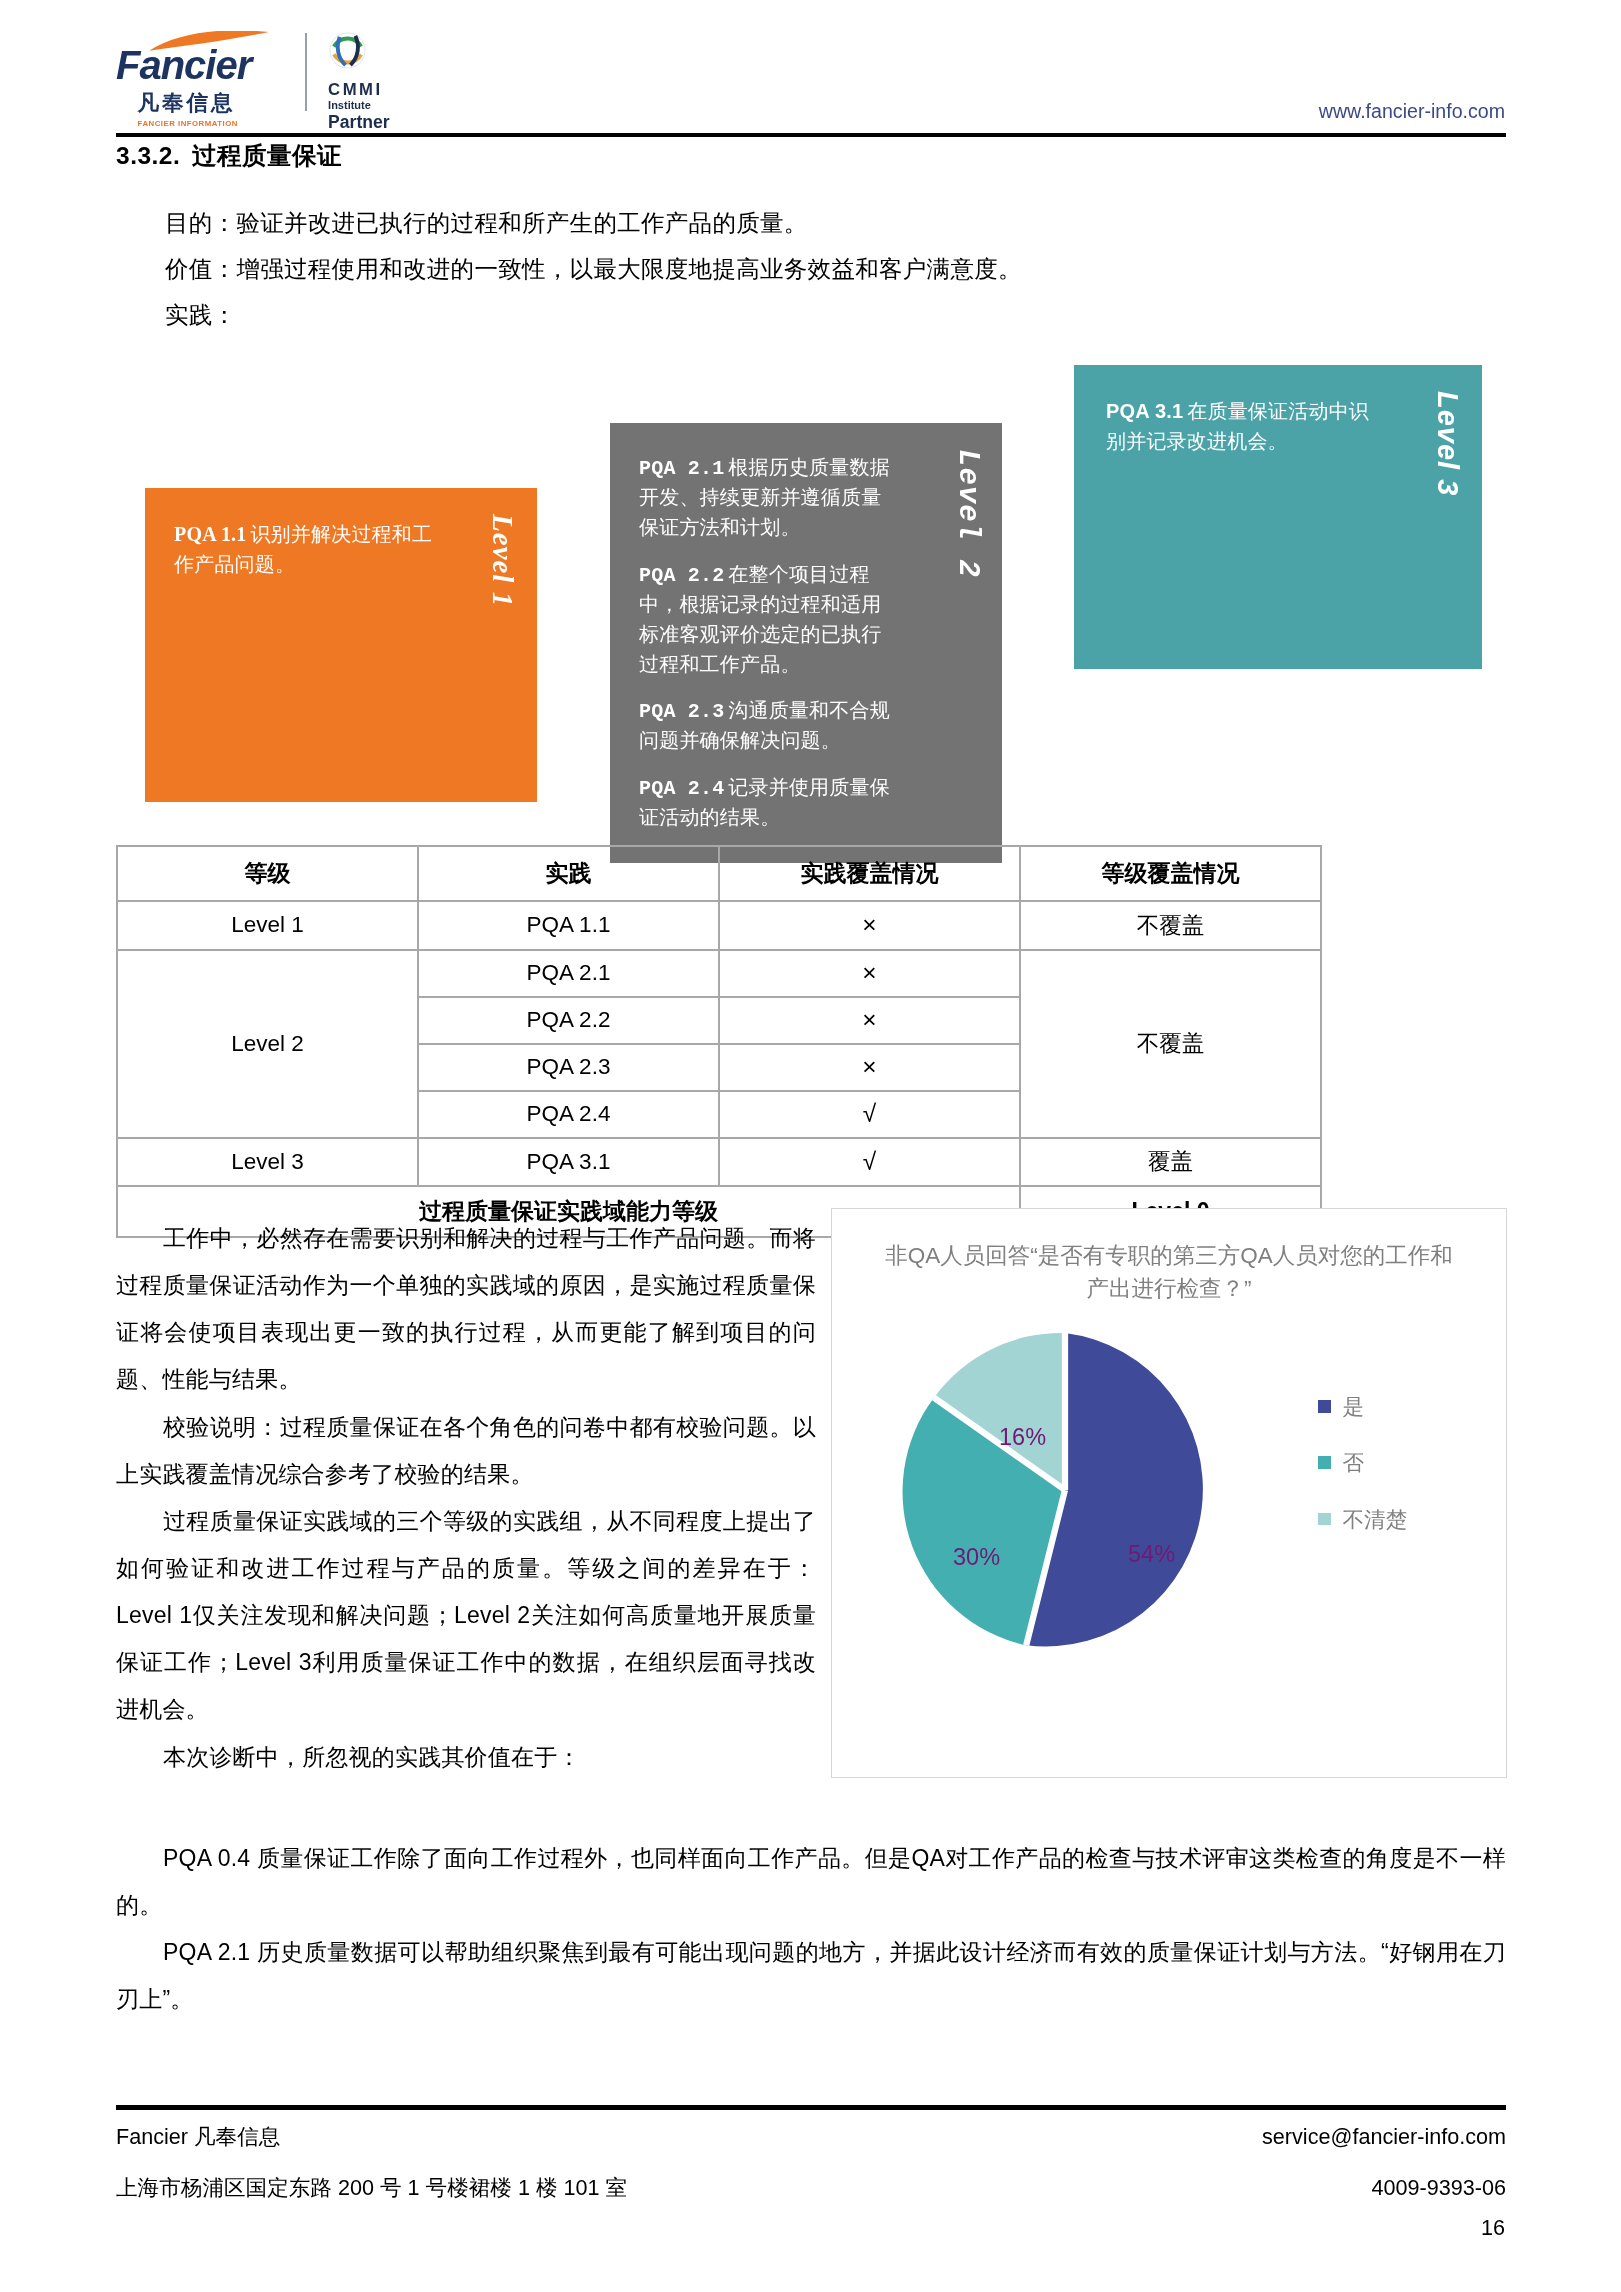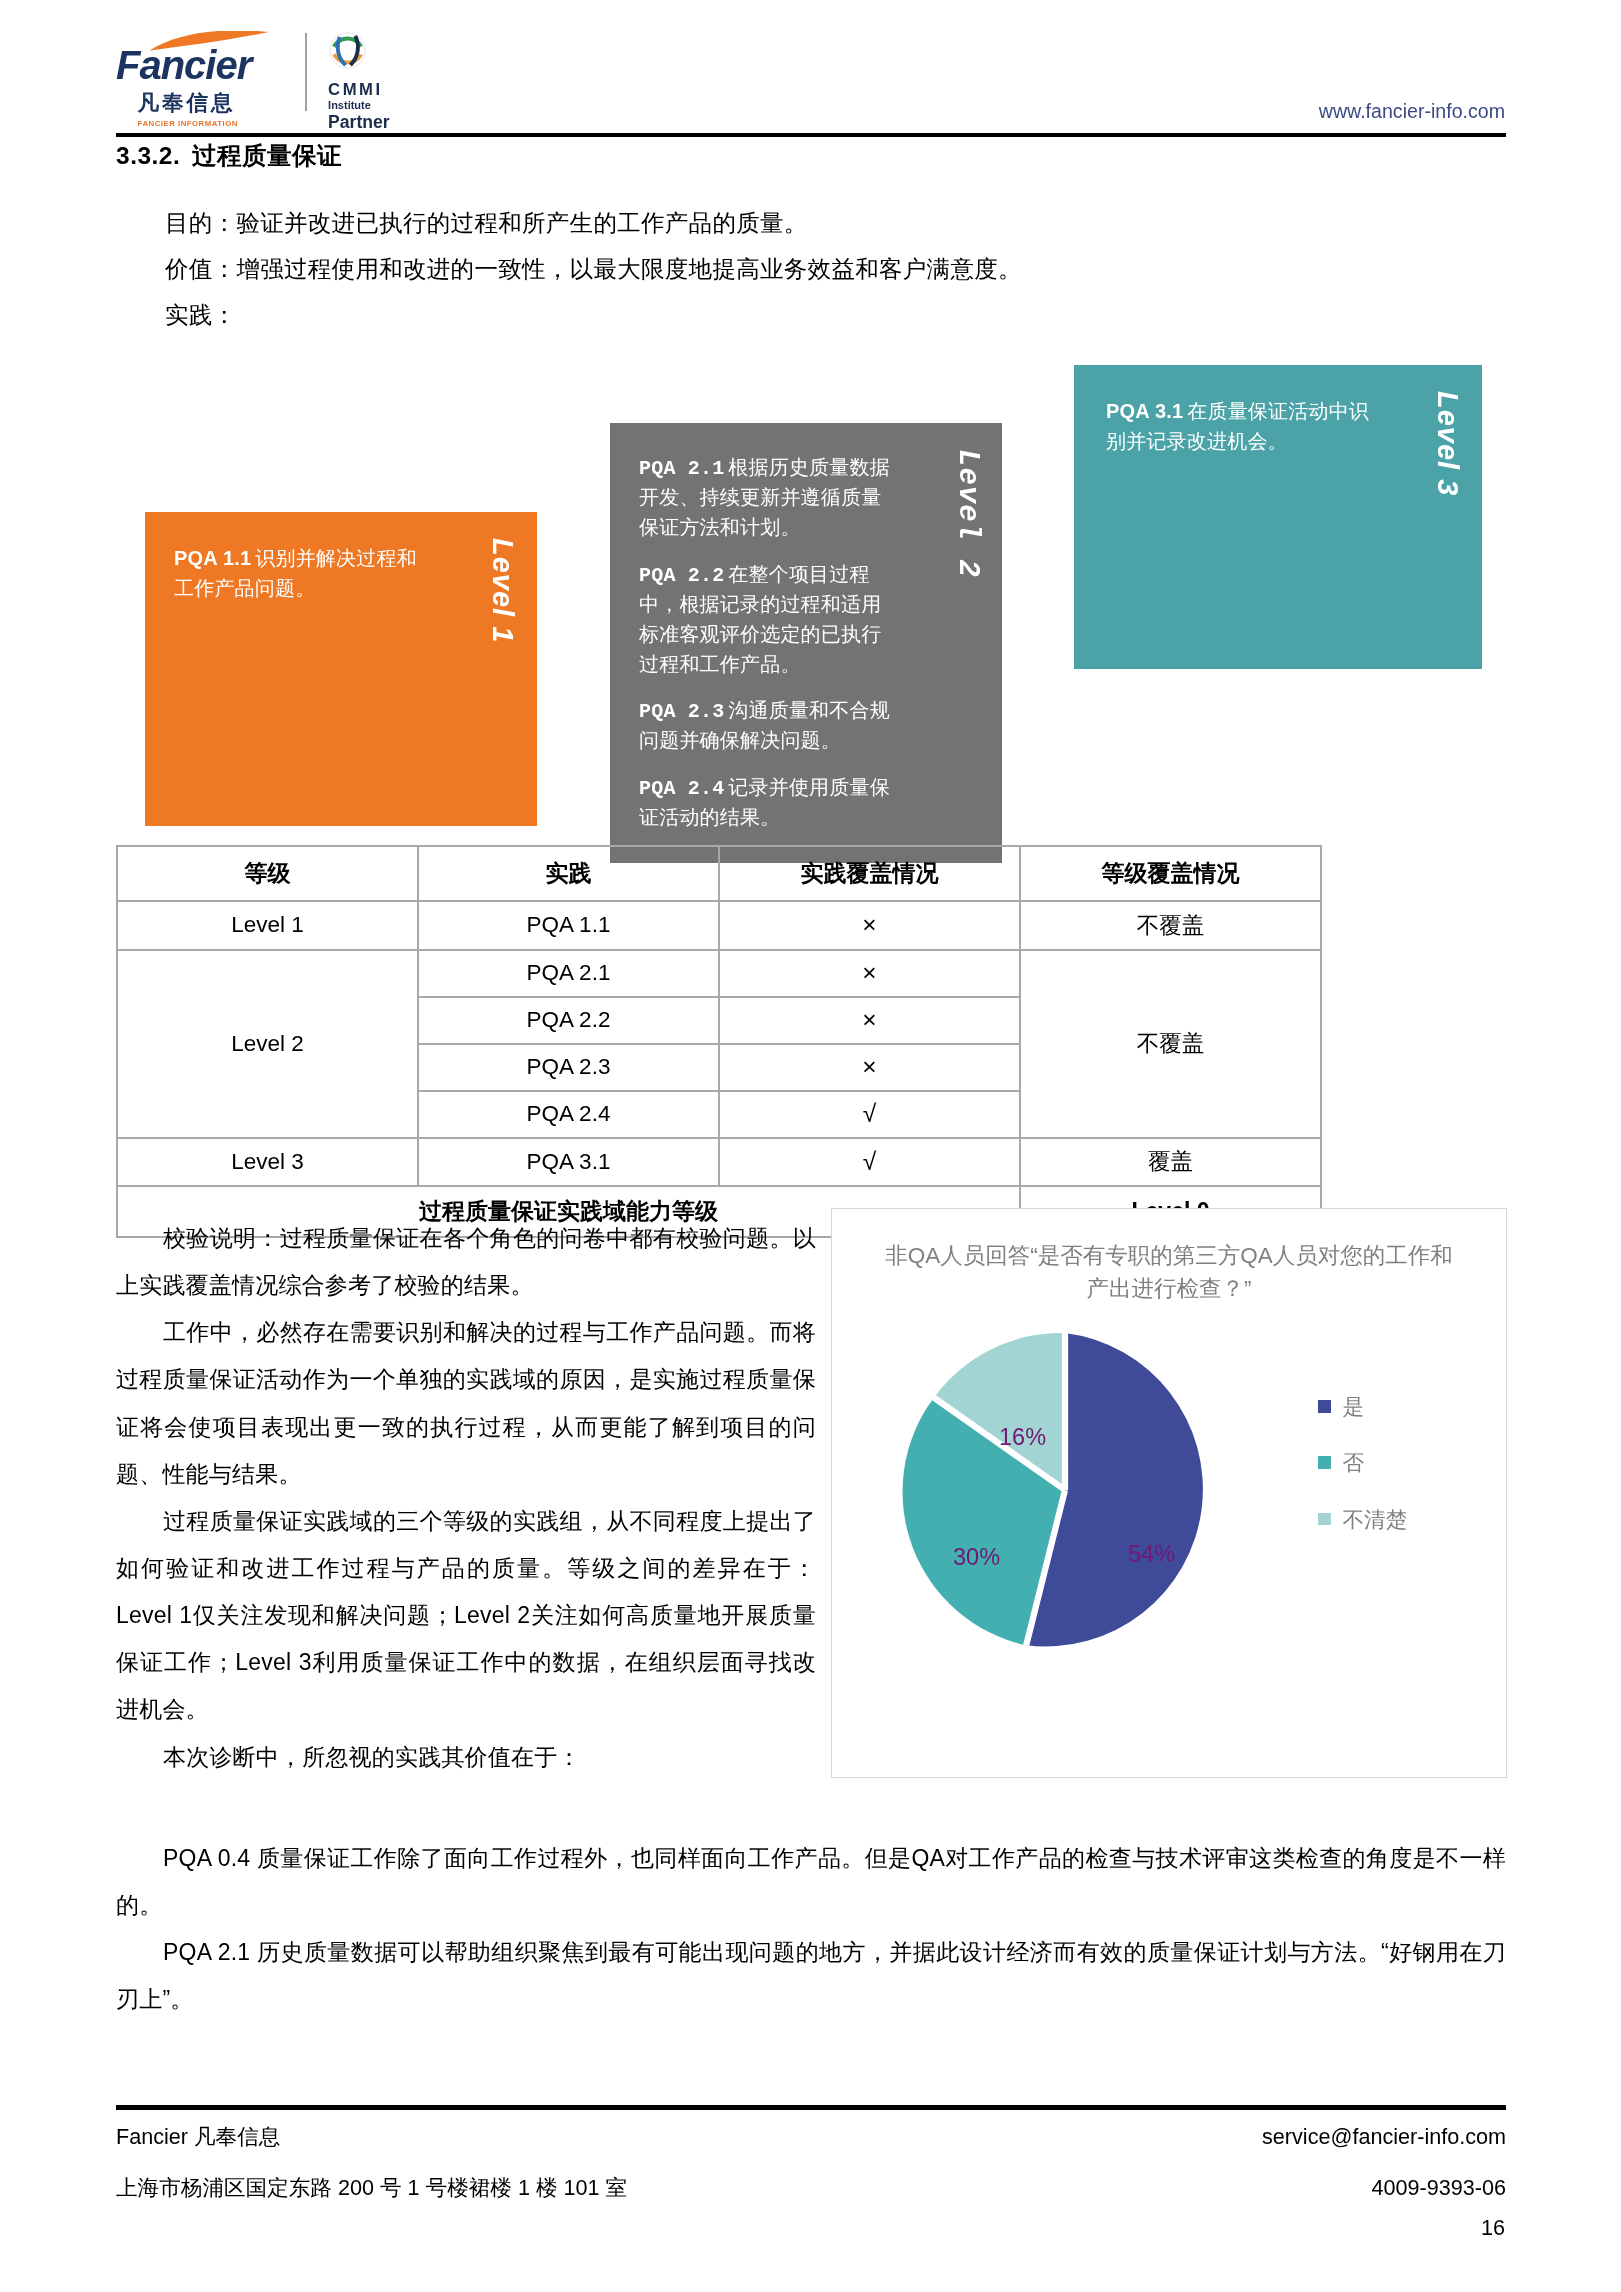--- a/index.html
+++ b/index.html
@@ -139,21 +139,21 @@
     right: 17.6px;
     top: 25.5px;
     font-size: 29px;
     font-weight: bold;
     font-style: italic;
     color: #ffffff;
     writing-mode: vertical-rl;
     letter-spacing: 1px;
   }
 
-  #lvl1 { left: 145px; top: 512px; width: 392px; height: 314px; background: #EE7823; }
+  #lvl1 { left: 145px; top: 488px; width: 392px; height: 314px; background: #EE7823; font-family: Liberation Serif, serif; }
   #lvl2 { left: 610px; top: 423px; width: 392px; height: 440px; background: #737373; font-family: Liberation Mono, monospace; }
   #lvl3 { left: 1074px; top: 365px; width: 408px; height: 304px; background: #4BA3A8; padding-left: 32px; }
 
   
   .tbl {
     position: absolute;
     left: 116px; top: 845px;
     width: 1206px;
     border-collapse: collapse;
     font-size: 22.5px;
@@ -417,22 +417,22 @@
         <td rowspan="1">覆盖</td>
       </tr>
       <tr class="sumrow">
         <td colspan="3">过程质量保证实践域能力等级</td>
         <td>Level 0</td>
       </tr>
     </tbody>
   </table>
 
   <div class="col-left">
+    <p class="ind">工作中，必然存在需要识别和解决的过程与工作产品问题。而将过程质量保证活动作为一个单独的实践域的原因，是实施过程质量保证将会使项目表现出更一致的执行过程，从而更能了解到项目的问题、性能与结果。</p>
     <p class="ind">校验说明：过程质量保证在各个角色的问卷中都有校验问题。以上实践覆盖情况综合参考了校验的结果。</p>
-    <p class="ind">工作中，必然存在需要识别和解决的过程与工作产品问题。而将过程质量保证活动作为一个单独的实践域的原因，是实施过程质量保证将会使项目表现出更一致的执行过程，从而更能了解到项目的问题、性能与结果。</p>
     <p class="ind">过程质量保证实践域的三个等级的实践组，从不同程度上提出了如何验证和改进工作过程与产品的质量。等级之间的差异在于：Level 1仅关注发现和解决问题；Level 2关注如何高质量地开展质量保证工作；Level 3利用质量保证工作中的数据，在组织层面寻找改进机会。</p>
     <p class="ind">本次诊断中，所忽视的实践其价值在于：</p>
   </div>
 
   <div class="chart-panel">
     <div class="chart-title">非QA人员回答“是否有专职的第三方QA人员对您的工作和产出进行检查？”</div>
     <div class="chart-body">
       <div class="pie-wrap">
         <svg class="pie-svg" viewBox="0 0 200 200">
 

